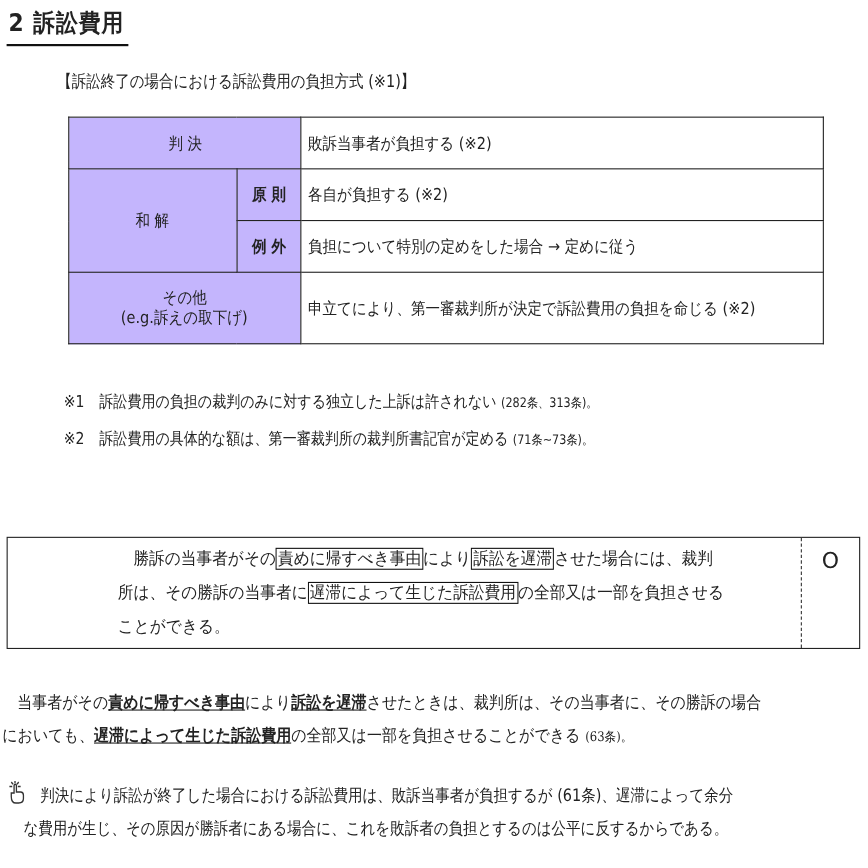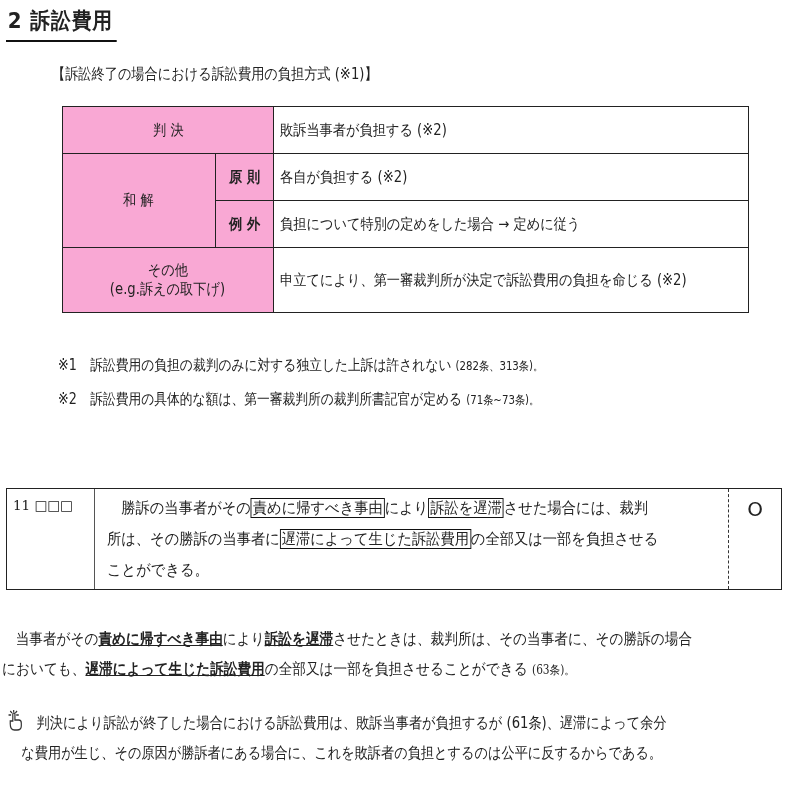--- a/index.html
+++ b/index.html
@@ -15,21 +15,21 @@
   }
   .subtitle {
     position: absolute; left: 52px; top: 64px; font-size: 15.5px;
     transform: scaleX(0.85); transform-origin: left; white-space: nowrap;
   }
   table.costs {
     position: absolute; left: 62px; top: 106px;
     width: 687px; border-collapse: collapse; font-size: 15px;
   }
   table.costs td { border: 1px solid #222; height: 46px; padding: 0 6px; white-space: nowrap; }
-  table.costs td.hd { background: #f9a8d4; text-align: center; }
+  table.costs td.hd { background: #c4b5fd; text-align: center; }
   table.costs td.main { width: 146px; }
   table.costs td.sub { width: 46px; font-weight: bold; }
   table.costs td.val span, table.costs td.hd span { display: inline-block; transform: scaleX(0.88); transform-origin: left; }
   table.costs td.hd span { transform-origin: center; }
   table.costs tr.tall td { height: 64px; }
   .note {
     position: absolute; left: 58px; font-size: 15px; white-space: nowrap;
     transform: scaleX(0.85); transform-origin: left;
   }
   .note .mark { display: inline-block; width: 38px; }
@@ -99,21 +99,20 @@
   </table>
 
 <div class="note" style="top:356px;">
   <span class="mark">※1</span><span>訴訟費用の負担の裁判のみに対する独立した上訴は許されない</span> <span class="small">(282条、313条)。</span>
 </div>
 <div class="note" style="top:390px;">
   <span class="mark">※2</span><span>訴訟費用の具体的な額は、第一審裁判所の裁判所書記官が定める</span> <span class="small">(71条~73条)。</span>
 </div>
 
 <div class="qbox">
-  <div class="qnum">11 □□□</div>
   <div class="qtext">
     <span>　勝訴の当事者がその</span><span class="boxed">責めに帰すべき事由</span><span>により</span><span class="boxed">訴訟を遅滞</span><span>させた場合には、裁判所は、その勝訴の当事者に</span><span class="boxed">遅滞によって生じた訴訟費用</span><span>の全部又は一部を負担させることができる。</span>
   </div>
   <div class="qans">O</div>
 </div>
 
 <div class="expl">
   <span>　当事者がその</span><span class="u">責めに帰すべき事由</span><span>により</span><span class="u">訴訟を遅滞</span><span>させたときは、裁判所は、その当事者に、その勝訴の場合においても、</span><span class="u">遅滞によって生じた訴訟費用</span><span>の全部又は一部を負担させることができる</span> <span class="small">(63条)。</span>
 </div>
 

